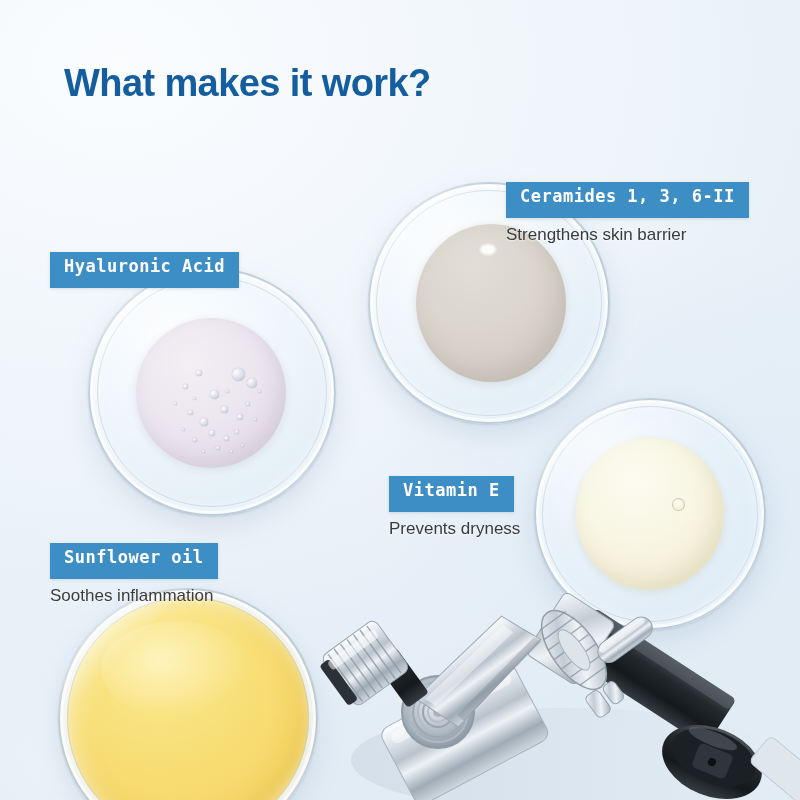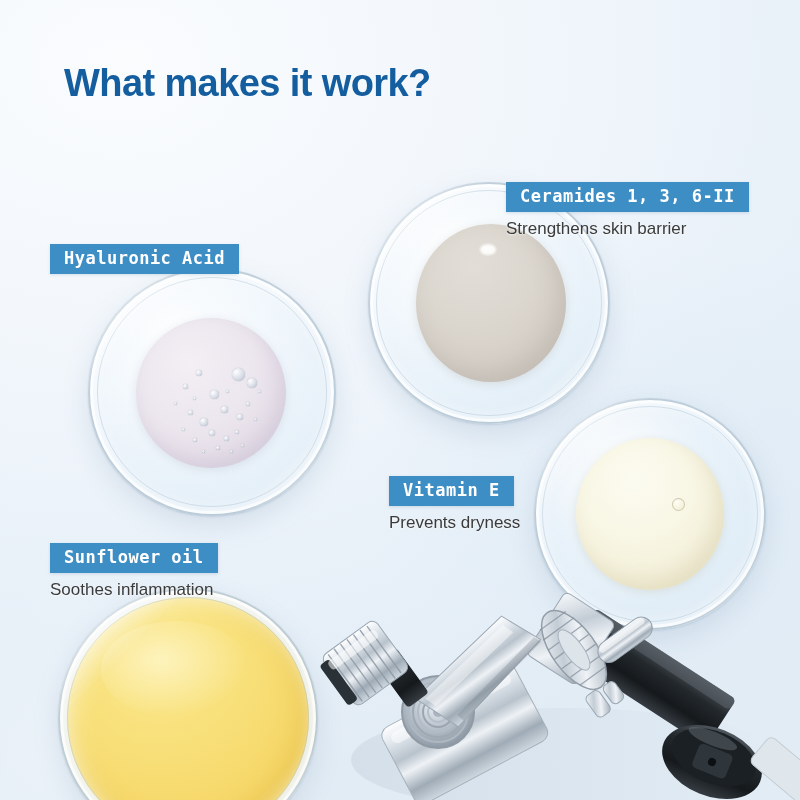--- a/index.html
+++ b/index.html
@@ -140,33 +140,33 @@
   
   .callout{ position:absolute; }
   .tag{
     display:inline-block;
     background:#3d8ec5;
     color:#ffffff;
     font-family:"DejaVu Sans Mono","Liberation Mono",monospace;
     font-weight:bold;
     font-size:17px;
     letter-spacing:0.5px;
-    padding:5px 14px 6px 14px;
+    padding:5px 14px 12px 14px;
     line-height:1.1;
     white-space:nowrap;
     box-shadow:0 1px 3px rgba(60,100,140,.18);
   }
   .sub{
     margin-top:7px;
     font-size:17px;
     color:#3b3b3b;
     white-space:nowrap;
     text-shadow:0 1px 2px rgba(255,255,255,.75);
   }
-  #callout-hyaluronic{ left:50px;  top:244px; }
+  #callout-hyaluronic{ left:50px;  top:252px; }
   #callout-ceramides{ left:506px; top:182px; }
   #callout-vitamine{  left:389px; top:476px; }
   #callout-sunflower{ left:50px;  top:543px; }
 </style>
 </head>
 <body>
 
 <div id="stage">
   <div class="bg-sheen"></div>
 

